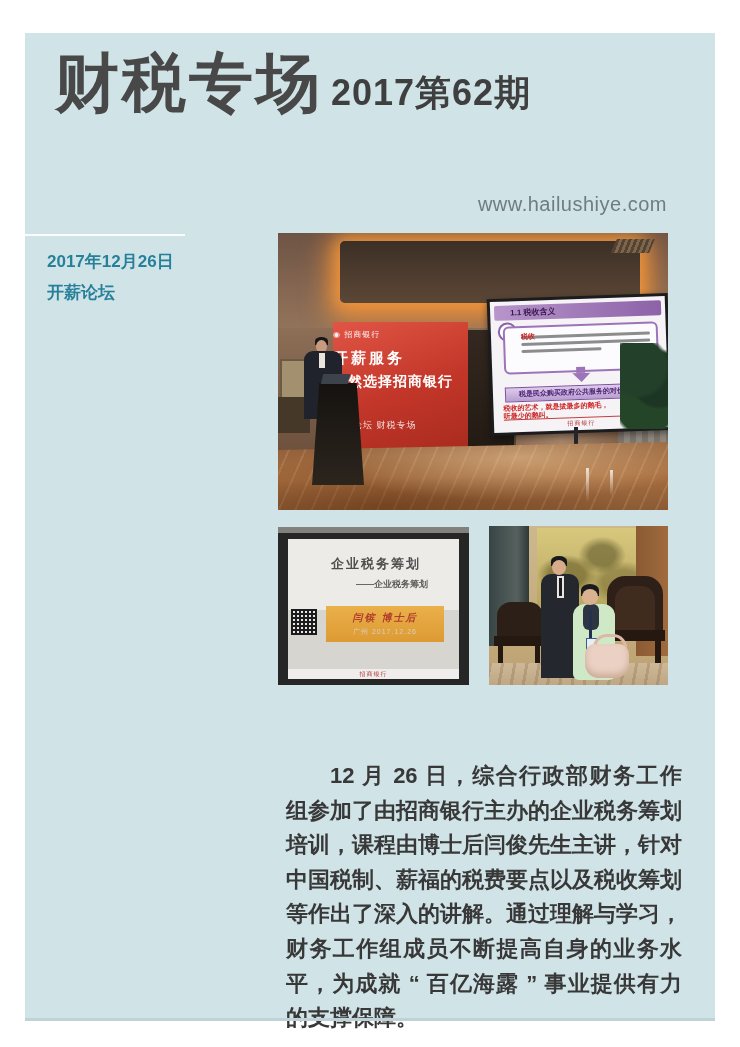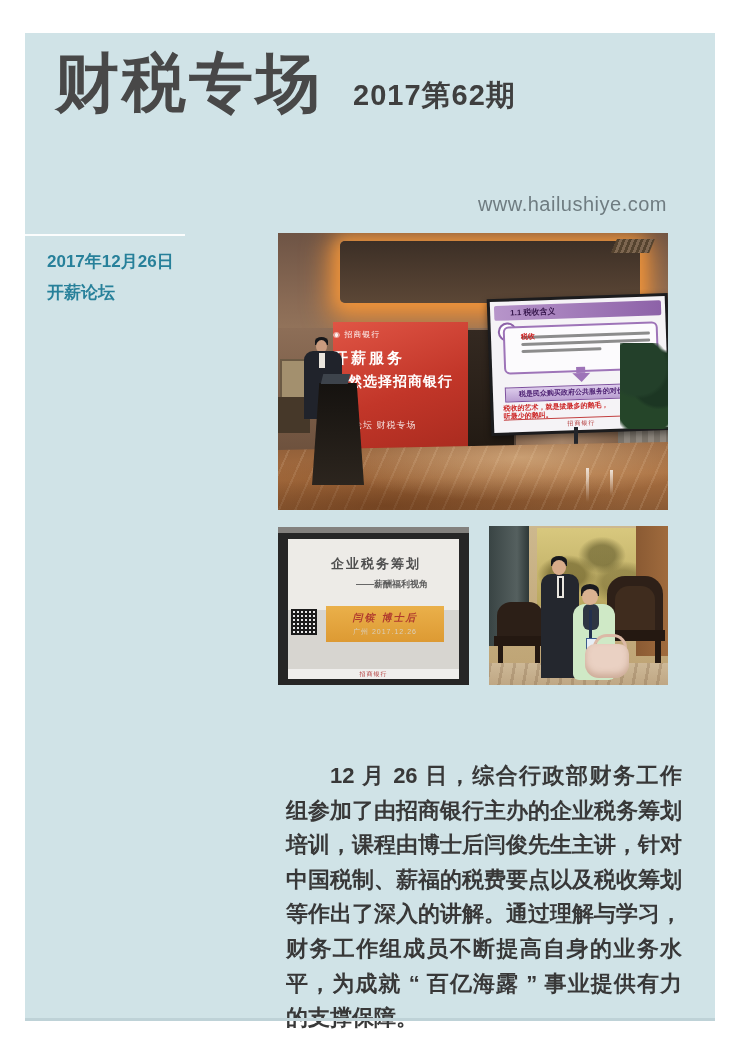--- a/index.html
+++ b/index.html
@@ -3,21 +3,21 @@
 <meta charset="utf-8">
 <style>
   html,body{margin:0;padding:0;background:#ffffff;}
   body{font-family:"Liberation Sans","DejaVu Sans",sans-serif;}
   .page{position:relative;width:740px;height:1047px;background:#ffffff;overflow:hidden;}
   .panel{position:absolute;left:25px;top:33px;width:690px;height:988px;background:#d0e3e7;}
 
   
   .masthead{position:absolute;left:55px;top:48px;display:flex;align-items:baseline;}
   .masthead h1{margin:0;font-size:64px;line-height:1.12;font-weight:900;color:#484848;letter-spacing:3px;}
-  .issue{margin-left:30px;font-size:29px;font-weight:700;color:#3f3f3f;letter-spacing:1px;}
+  .issue{margin-left:8px;font-size:36px;font-weight:700;color:#3f3f3f;letter-spacing:1px;}
   .website{position:absolute;top:193px;right:73px;font-size:20px;color:#6f7c81;letter-spacing:.5px;}
 
   
   .divider{position:absolute;left:25px;top:234px;width:160px;height:2px;background:rgba(255,255,255,.9);}
   .meta-date{position:absolute;left:47px;top:250px;font-size:17px;font-weight:700;color:#27809a;}
   .meta-dept{position:absolute;left:47px;top:281px;font-size:17px;font-weight:700;color:#27809a;}
 
   
   .article-h{position:absolute;left:278px;top:714px;margin:0;font-size:25px;font-weight:700;color:#2f87a3;letter-spacing:1px;}
   .article-p{position:absolute;left:278px;top:751px;width:396px;margin:8px;font-size:22px;line-height:34.6px;font-weight:700;color:#383838;text-align:justify;text-indent:2em;}
@@ -214,21 +214,21 @@
     <div class="m-body"></div>
     <div class="m-shirt"></div>
     <div class="m-podium"></div>
     <div class="m-laptop"></div>
   </figure>
 
   <figure class="photo photo-s1">
     <div class="s1-walltop"></div>
     <div class="s1-screen"></div>
     <div class="s1-title">企业税务筹划</div>
-    <div class="s1-sub">——薪酬福利视角</div>
+    <div class="s1-sub">——企业税务筹划</div>
     <div class="s1-qr"></div>
     <div class="s1-box">
       <div class="s1-name">闫镔 博士后</div>
       <div class="s1-venue">广州 2017.12.26</div>
     </div>
     <div class="s1-footer">招商银行</div>
   </figure>
 
   <figure class="photo photo-s2">
     <div class="s2-column"></div>

